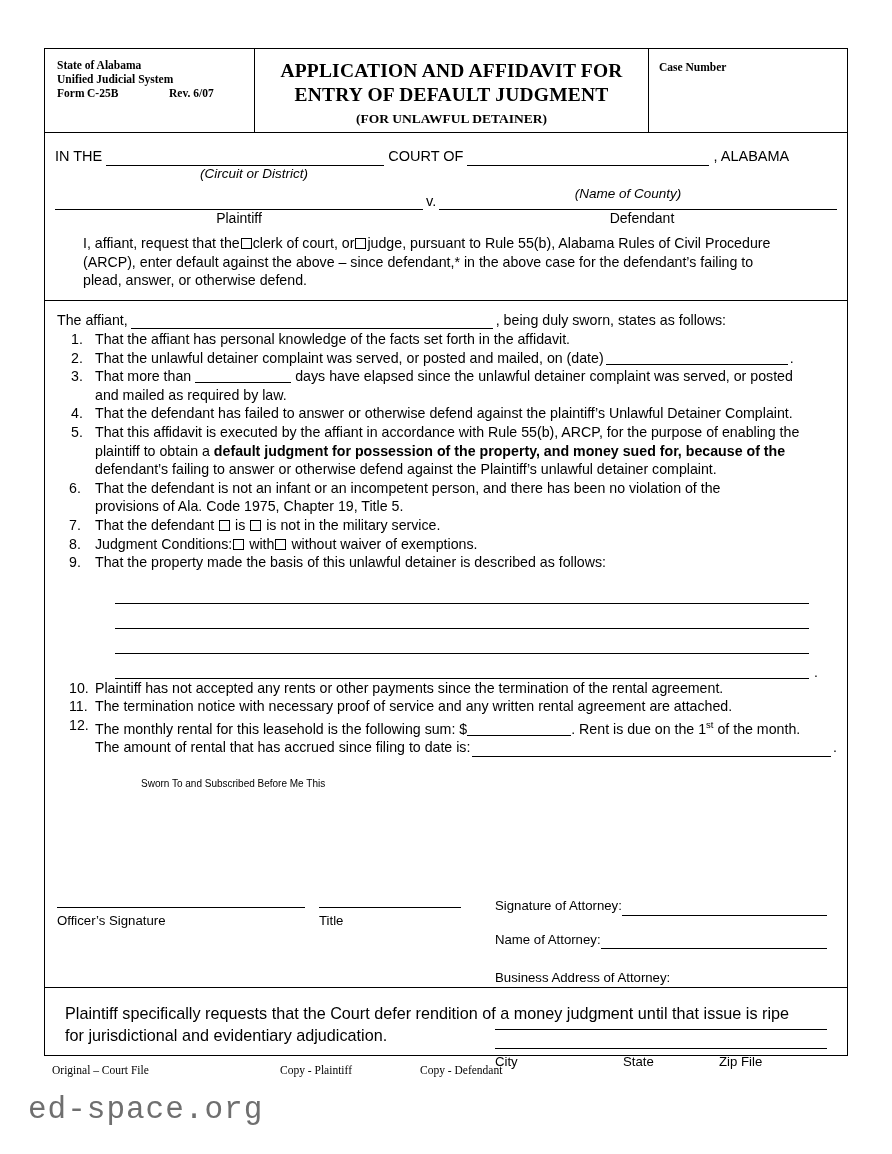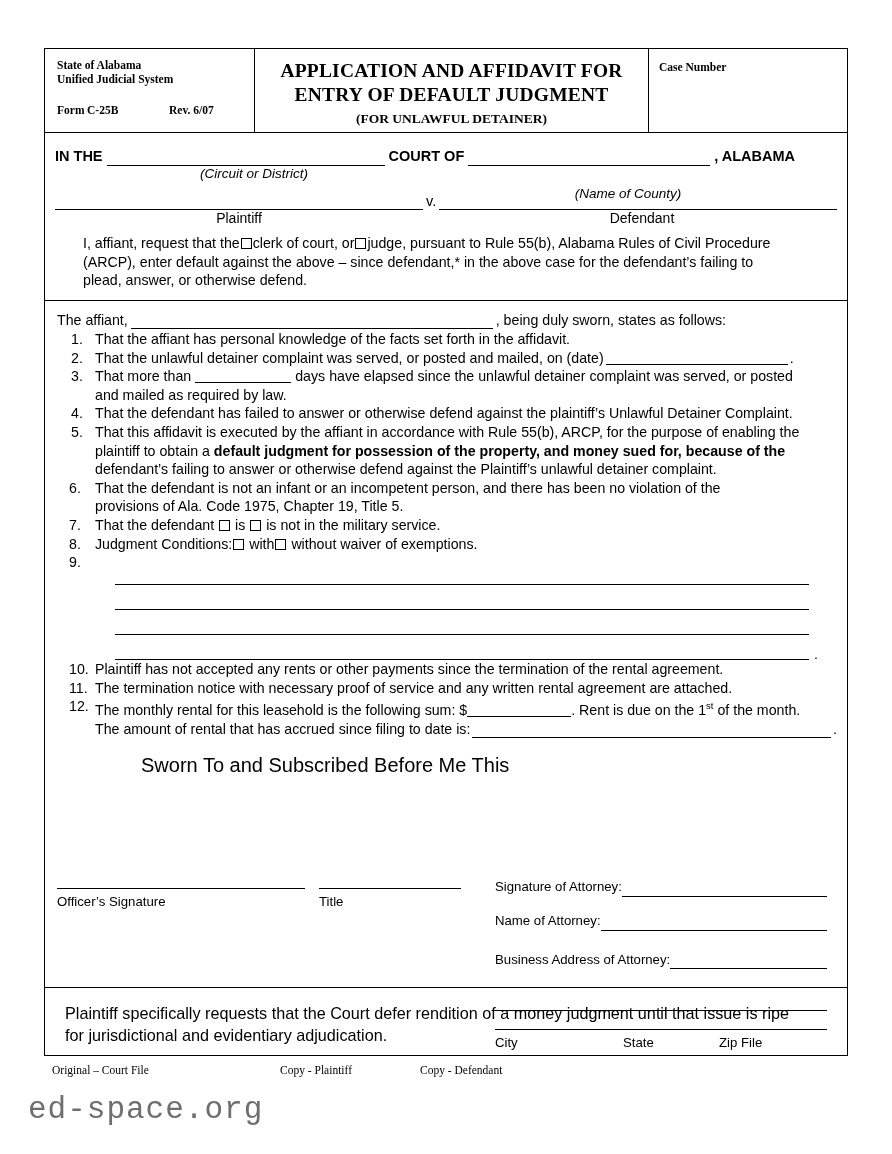--- a/index.html
+++ b/index.html
@@ -38,21 +38,20 @@
     width: 210px;
     border-right: 1.6px solid #000;
     box-sizing: border-box;
     padding: 9px 0 0 12px;
     font-family: "Liberation Serif", serif;
     font-weight: bold;
     font-size: 11.5px;
     line-height: 14px;
   }
   .hdr-agency .form-row {
-    margin-top: 17px;
     display: flex;
   }
   .hdr-agency .form-row .lbl { width: 30px; }
   .hdr-agency .form-row .num { width: 82px; }
 
   .hdr-title {
     flex: 1;
     border-right: 1.6px solid #000;
     box-sizing: border-box;
     text-align: center;
@@ -85,21 +84,21 @@
     box-sizing: border-box;
     padding: 14px 10px 10px 10px;
     font-size: 14.5px;
     line-height: 18px;
   }
   .cap-line1 {
     display: flex;
     align-items: flex-end;
     white-space: nowrap;
   }
-  .cap-line1 .txt { padding-bottom: 1px; font-weight: bold; }
+  .cap-line1 .txt { padding-bottom: 1px; }
   .rule {
     border-bottom: 1.1px solid #000;
     height: 15px;
   }
   .cap-sub {
     display: flex;
     font-style: italic;
     font-size: 13.5px;
     line-height: 16px;
     height: 16px;
@@ -198,21 +197,21 @@
 
   
   .sworn-area {
     position: relative;
     margin-top: 18px;
     padding-left: 12px;
     height: 250px;
   }
   .sworn-title {
     margin-left: 72px;
-    font-size: 20px;
+    font-size: 10px;
   }
   .date-row {
     display: flex;
     align-items: flex-end;
     white-space: nowrap;
     margin-top: 22px;
     width: 268px;
   }
   .date-row .rule { flex: 1; }
 
@@ -424,20 +423,21 @@
 
       <li class="wide">
         <span class="num">8.</span>
         <span>Judgment Conditions:</span><span class="cbox"></span>
         <span>with</span><span class="cbox"></span>
         <span>without waiver of exemptions.</span>
       </li>
 
       <li class="wide">
         <span class="num">9.</span>
+        <span>That the property made the basis of this unlawful detainer is described as follows:</span>
       </li>
     </ol>
 
     <div class="desc-lines">
       <div class="dl"></div>
       <div class="dl"></div>
       <div class="dl"></div>
       <div class="dl last">
         <span class="period">.</span>
       </div>

